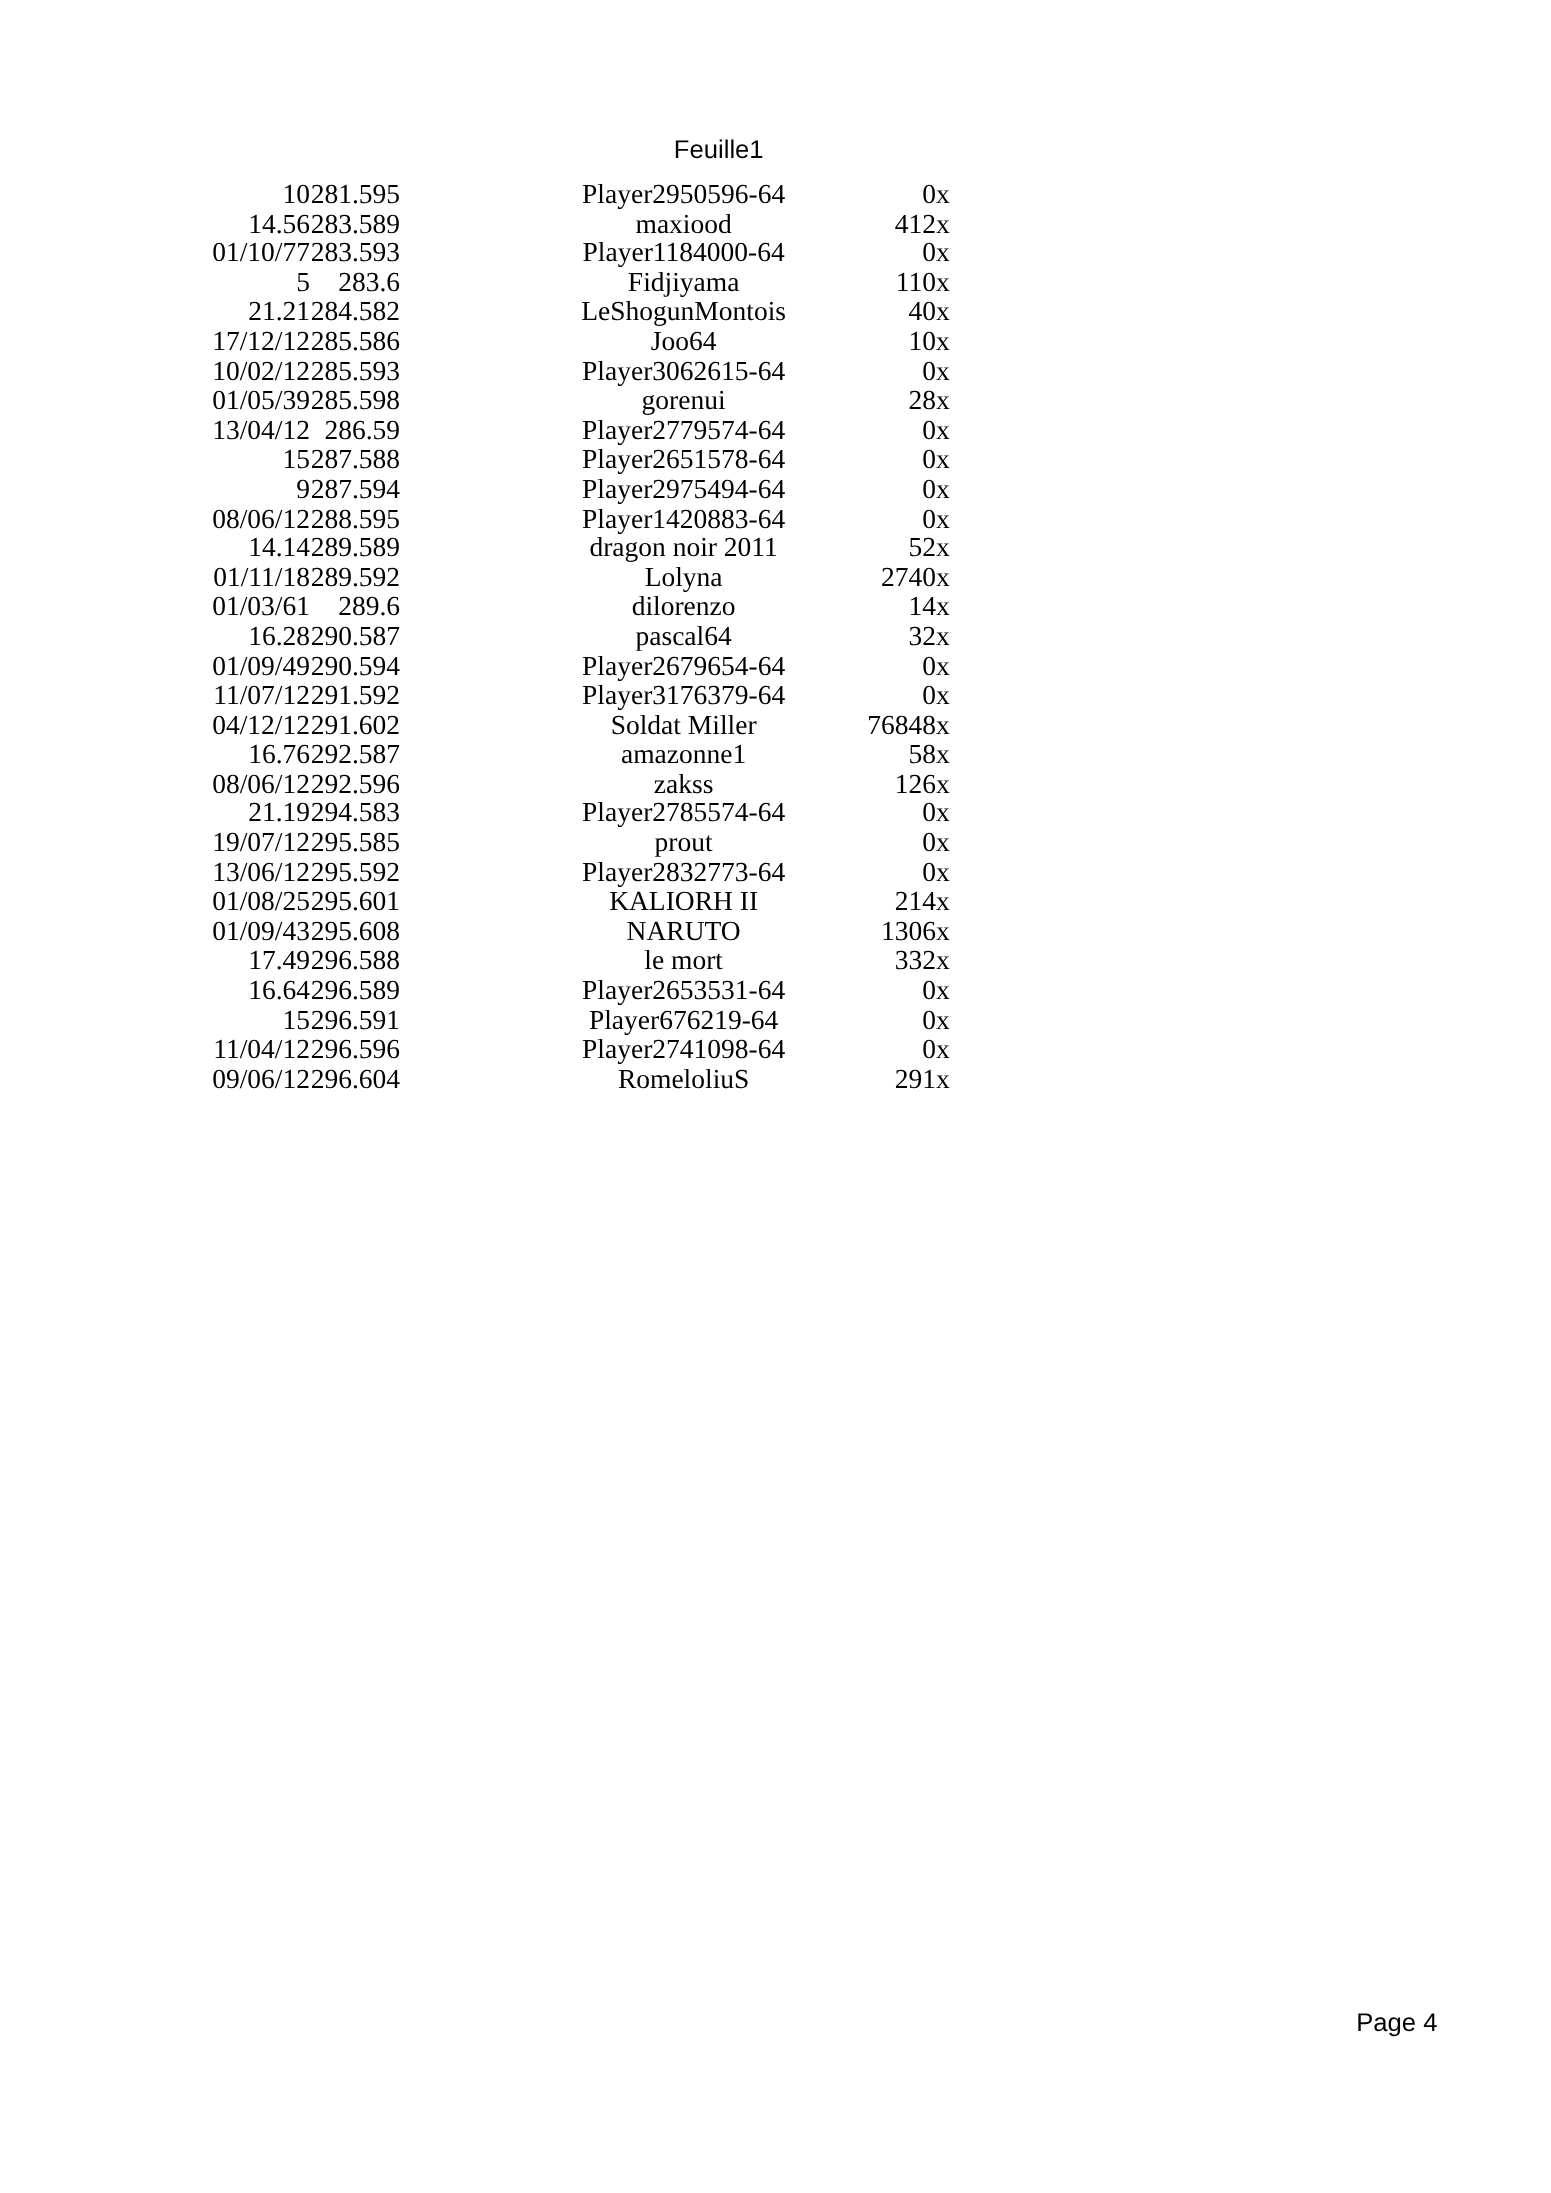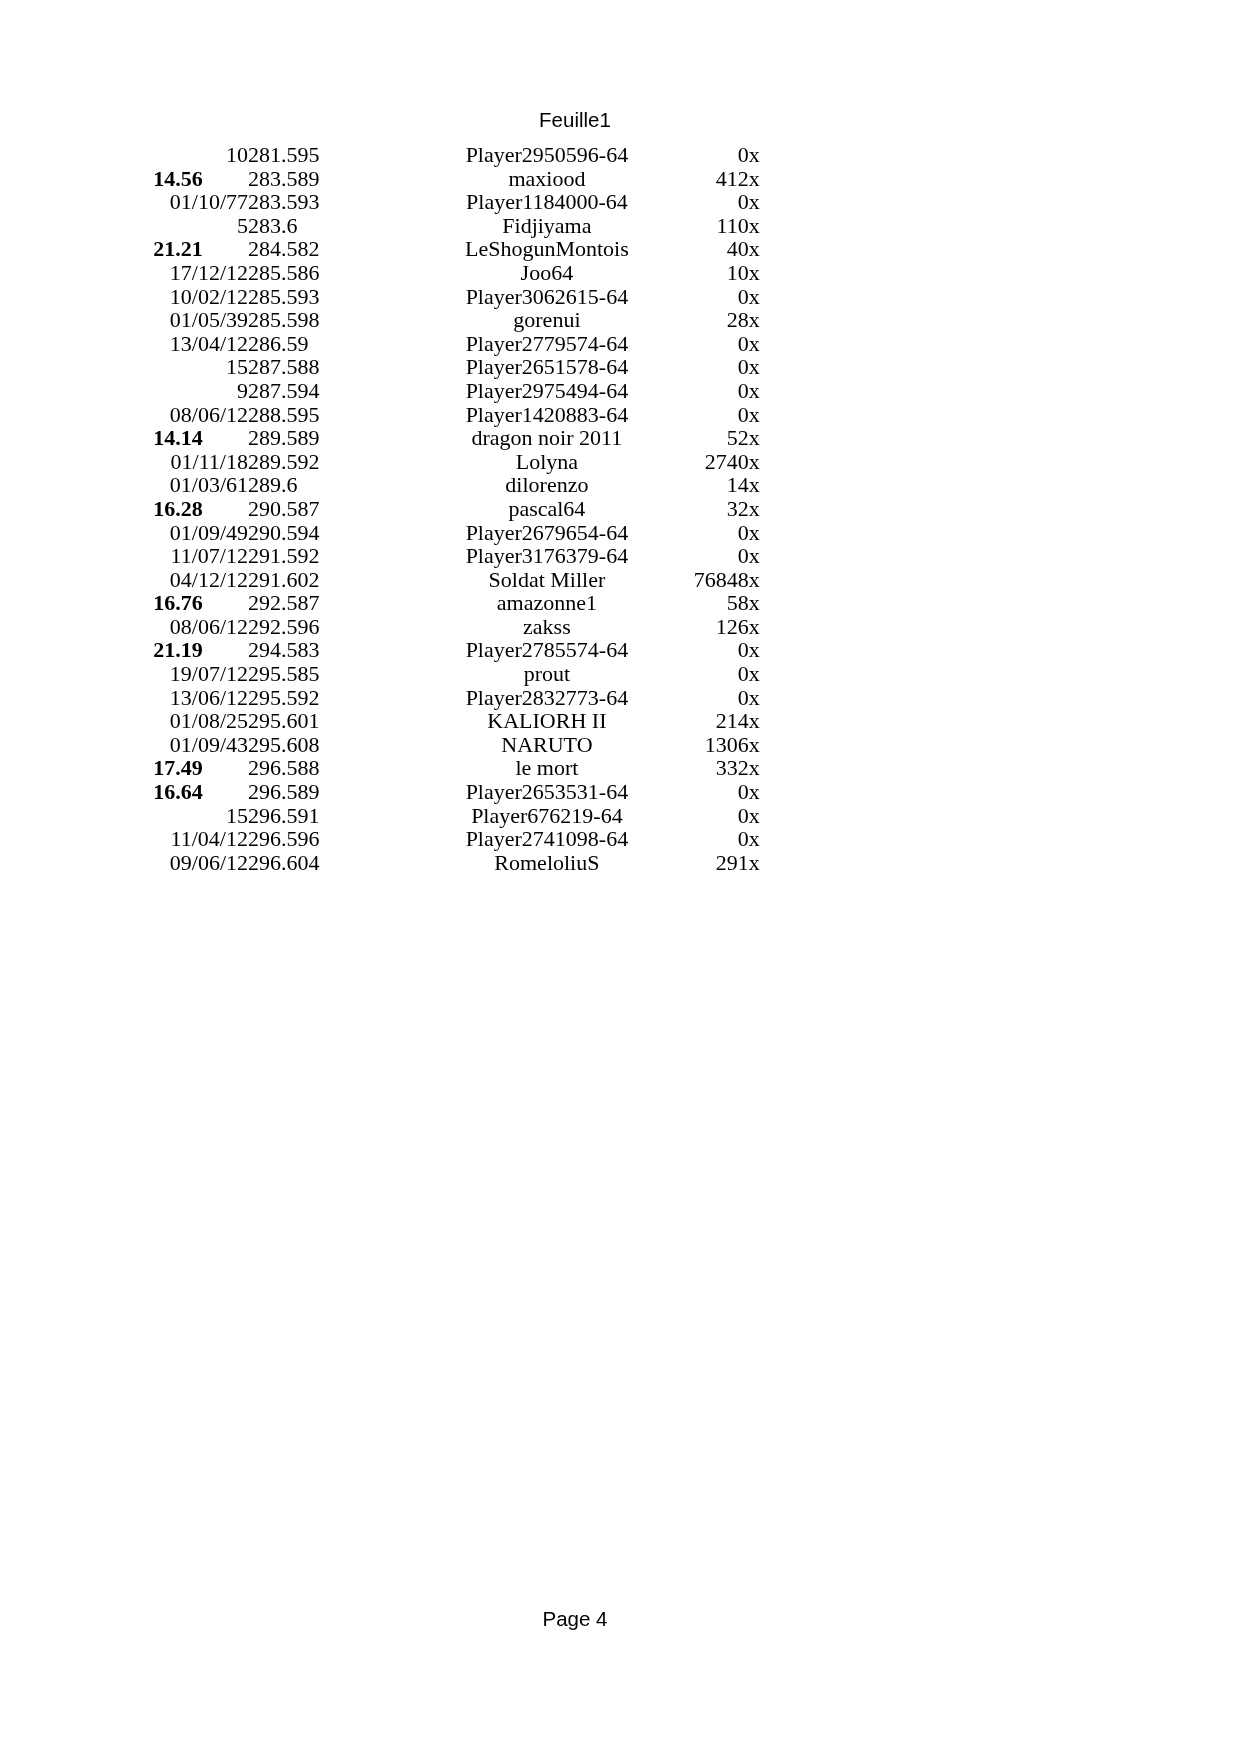--- a/index.html
+++ b/index.html
@@ -36,21 +36,21 @@
     line-height: 24px;
     color: #000;
   }
 
   
   .page-footer {
     position: absolute;
     left: 0;
     top: 1607px;
     width: 1150px;
-    text-align: center;
+    text-align: right;
     font-family: "Liberation Sans", "DejaVu Sans", sans-serif;
     font-size: 20.5px;
     line-height: 24px;
     color: #000;
   }
 
   
   table.sheet {
     position: absolute;
     left: 108px;
@@ -67,26 +67,27 @@
     vertical-align: bottom;
     line-height: 23.6px;
     white-space: nowrap;
   }
 
   
   td.c1 {
     width: 140px;
     padding-right: 3px;
   }
-  td.c1.al-left  { text-align: center; font-weight: bold; }
+  td.c1.al-left  { text-align: right; }
   td.c1.al-right { text-align: right; }
 
   
   td.c2 {
     width: 72px;
+    text-align: right;
     padding-right: 1px;
   }
 
   
   td.gap {
     width: 145px;
   }
 
   
   td.c3 {

